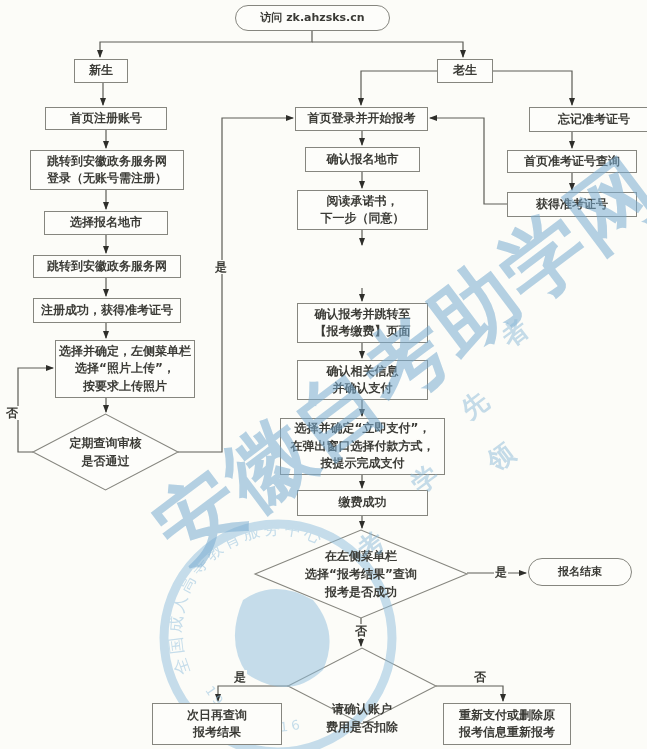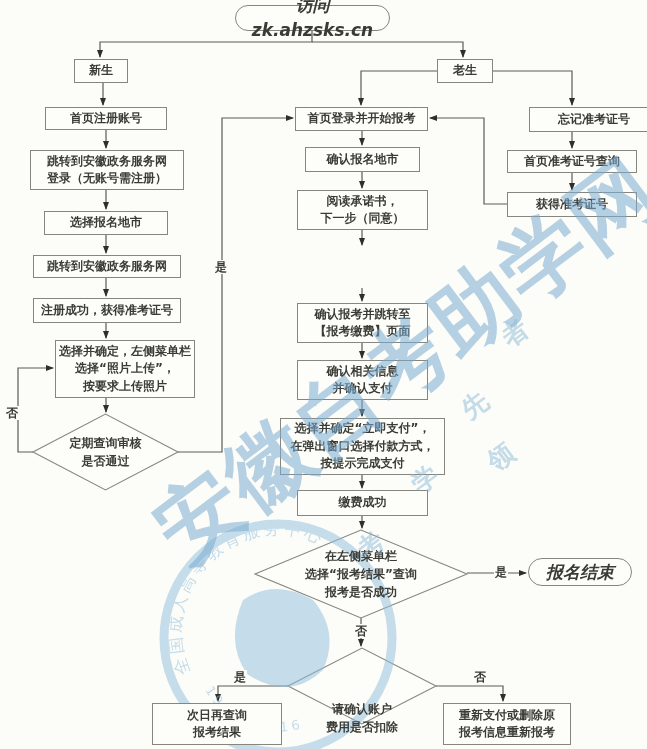--- a/index.html
+++ b/index.html
@@ -9,21 +9,21 @@
     font-family:"DejaVu Sans","Liberation Sans",sans-serif;
   }
   svg.layer{position:absolute;left:0;top:0;z-index:1;}
   .node{
     position:absolute;box-sizing:border-box;z-index:2;
     border:1px solid #86867f;background:#fdfdfa;
     display:flex;align-items:center;justify-content:center;
     text-align:center;white-space:pre-line;
     font-size:12px;line-height:1.45;font-weight:600;color:#3b3b36;
   }
-  .pill{border-radius:14px;font-size:17px;font-style:italic;}
+  .pill{border-radius:14px;font-size:11px;}
   .dlabel{
     position:absolute;z-index:2;display:flex;align-items:center;justify-content:center;
     text-align:center;white-space:pre-line;background:transparent;border:none;
     font-size:12px;line-height:1.5;font-weight:600;color:#3b3b36;
   }
   .elabel{
     position:absolute;z-index:2;font-size:12px;font-weight:600;color:#3b3b36;
     background:#fcfcf8;padding:0 1px;line-height:1.2;
   }
   .wm-main{

